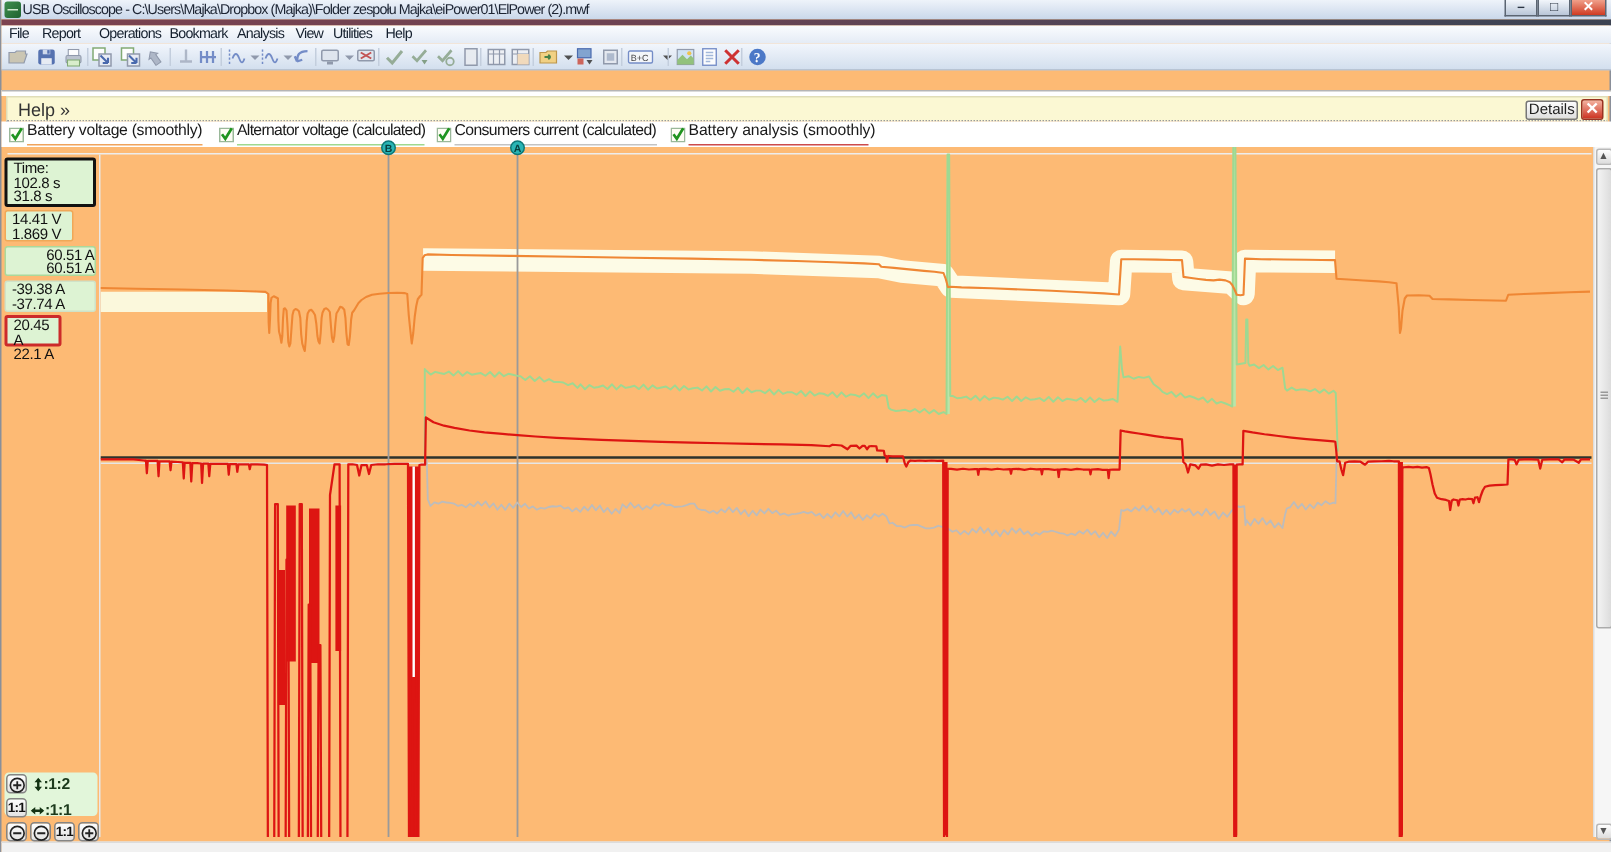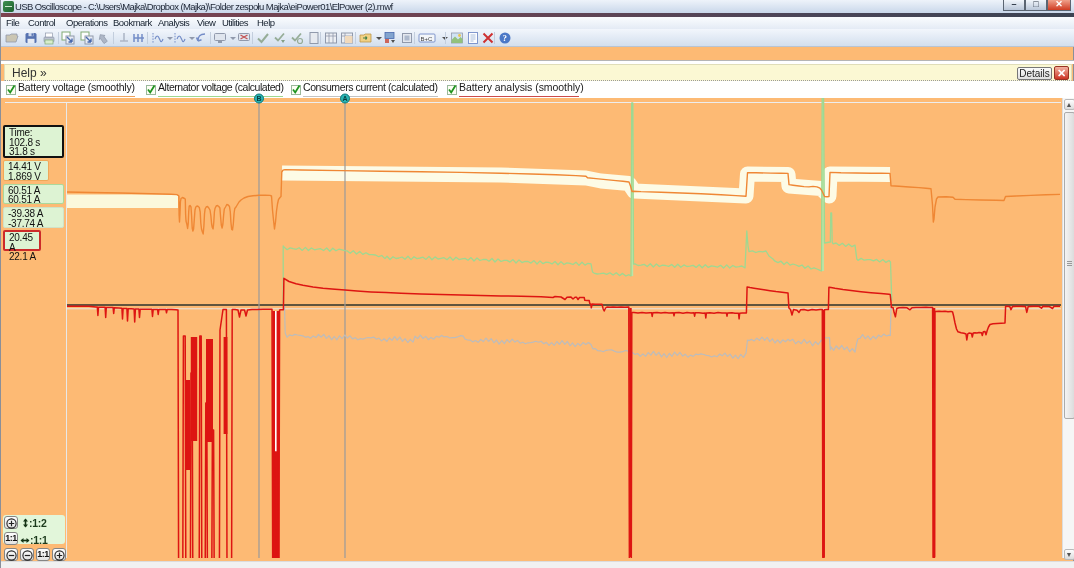--- a/index.html
+++ b/index.html
@@ -23,21 +23,21 @@
 #tabline {position:absolute;left:0;top:60px;width:1074px;height:4px;background:#fff;border-top:1px solid #b5b5b5;}
 #helpbar {position:absolute;left:3px;top:64px;width:1068px;height:17px;background:#fbf8d3;border:1px solid #e0ddb8;border-bottom:1px dotted #9a9a9a;}
 #helpbar .h {position:absolute;left:7px;top:1px;font-size:12px;color:#333;}
 #detailsbtn {position:absolute;right:19px;top:1.5px;width:35px;height:13px;background:linear-gradient(#fcfcfc,#dfdfdf);border:1px solid #777;border-radius:2px;font-size:10px;color:#222;text-align:center;line-height:12px;}
 #redx {position:absolute;right:2px;top:1px;width:15px;height:14px;background:linear-gradient(#f4b3a0,#cc3322);border:1px solid #993322;border-radius:2px;color:#fff;font-size:11px;font-weight:bold;text-align:center;line-height:13px;}
 #legend {position:absolute;left:0;top:81px;width:1074px;height:17px;background:#fff;font-size:10.5px;color:#1a1a1a;}
 .cb {position:absolute;top:3.5px;width:10px;height:10px;}
 .ll {position:absolute;top:0px;}
 .ul {position:absolute;top:14.5px;height:1.5px;}
 #chart {position:absolute;left:0;top:98px;width:1074px;height:462px;}
-.vbox {position:absolute;background:#ddf3d3;font-size:10px;letter-spacing:-0.25px;line-height:9.7px;color:#111;padding:1px 0 0 4px;border-radius:2px;z-index:5;margin-top:20px;}
+.vbox {position:absolute;background:#ddf3d3;font-size:10px;letter-spacing:-0.25px;line-height:9.7px;color:#111;padding:1px 0 0 4px;border-radius:2px;z-index:5;}
 #zoomctl {position:absolute;z-index:5;font-size:11px;}
 .zbg {position:absolute;left:2px;top:417px;width:62px;height:29px;background:#e2f6da;border-radius:3px;}
 .zbtn {position:absolute;width:14px;height:13px;background:linear-gradient(#fdfdfd,#e3e3e3);border:1px solid #858585;border-radius:3px;text-align:center;font-size:9px;letter-spacing:-0.5px;line-height:11px;color:#111;font-weight:bold;}
 .zbtn svg {margin-top:0.5px}
 .zlbl {position:absolute;font-size:10.5px;letter-spacing:-0.3px;font-weight:bold;color:#1c3a1c;display:flex;align-items:center;white-space:nowrap;}
 #vscroll {position:absolute;left:1061px;top:0px;width:12px;height:460px;background:#f6f6f6;border-left:1px solid #ddd;}
 .varrow {position:absolute;left:0.5px;width:11px;height:11px;background:linear-gradient(#fefefe,#dcdcdc);border:1px solid #b9b9b9;border-radius:2px;color:#555;font-size:7px;text-align:center;line-height:10px;}
 #vthumb {position:absolute;left:0.5px;top:14px;width:11px;height:307px;background:linear-gradient(90deg,#f4f4f4,#dcdcdc);border:1px solid #ababab;border-radius:2px;}
 #vthumb:after {content:"";position:absolute;left:2px;top:148px;width:5px;height:1px;border-top:1px solid #999;border-bottom:3px double #999;}
 #bottombar {position:absolute;left:0;top:561px;width:1074px;height:7px;background:#f1f1f1;border-top:1px solid #dcdcdc;}
@@ -54,21 +54,21 @@
       <div class="wb">
         <span>□</span>
       </div>
       <div class="wb close">
         <span>✕</span>
       </div>
     </div>
  <div id="redstrip"></div>
  <div id="menubar">
   <span style="left:5px">File</span>
-      <span style="left:27px">Control</span>
+      <span style="left:27px">Report</span>
       <span style="left:65px">Operations</span>
       <span style="left:112px">Bookmark</span>
       <span style="left:157px">Analysis</span>
       <span style="left:196px">View</span>
       <span style="left:221px">Utilities</span>
       <span style="left:256px">Help</span>
  </div>
  <div id="toolbar">
       <svg style="left:4px" width="14" height="14" viewBox="0 0 14 14">
         <path d="M1 4 L5 4 L6 3 L12 3 L12 5 L13 5 L11 11 L1 11 Z" fill="#c9c3ae" stroke="#8a93a6" stroke-width="0.8"></path>
@@ -270,21 +270,21 @@
    </g>
    <g font-family="Liberation Sans" font-size="7" font-weight="bold" text-anchor="middle">
     <circle cx="258" cy="98.5" r="4.5" fill="#2ab5b5" stroke="#0e7878" stroke-width="1"></circle>
           <text x="258" y="101.3" fill="#073f3f">B</text>
     <circle cx="344" cy="98.5" r="4.5" fill="#2ab5b5" stroke="#0e7878" stroke-width="1"></circle>
           <text x="344" y="101.3" fill="#073f3f">A</text>
    </g>
   </svg>
   <div class="vbox" style="left:2px;top:7px;width:61px;height:33px;border:2px solid #111;">Time:<br>102.8 s<br>31.8 s</div>
   <div class="vbox" style="left:2px;top:42px;width:46px;height:21px;border:1px solid #f0a858;">14.41 V<br>1.869 V</div>
-  <div class="vbox" style="left:2px;top:65.5px;width:61px;height:20px;border:1px solid #abd89b;">60.51 A<br>60.51 A</div>
+  <div class="vbox" style="left:2px;top:65.5px;width:61px;height:20px;border:1px solid #abd89b;text-align:right;">60.51 A<br>60.51 A</div>
   <div class="vbox" style="left:2px;top:89px;width:61px;height:21px;border:1px solid #cfe2c8;">-39.38 A<br>-37.74 A</div>
   <div class="vbox" style="left:2px;top:112px;width:38px;height:21px;border:2px solid #cc2a2a;">20.45 A<br>22.1 A</div>
   <div id="zoomctl">
    <div class="zbg"></div>
    <div class="zbtn" style="left:3px;top:418px;"><svg width="11" height="11" viewBox="0 0 11 11">
             <circle cx="5.5" cy="5.5" r="4.6" fill="none" stroke="#222" stroke-width="1.1"></circle>
             <path d="M2.8 5.5 H8.2 M5.5 2.8 V8.2" stroke="#222" stroke-width="1.2"></path>
           </svg></div>
         <div class="zlbl" style="left:21px;top:419px;">
           <svg width="7" height="10" viewBox="0 0 7 10">

